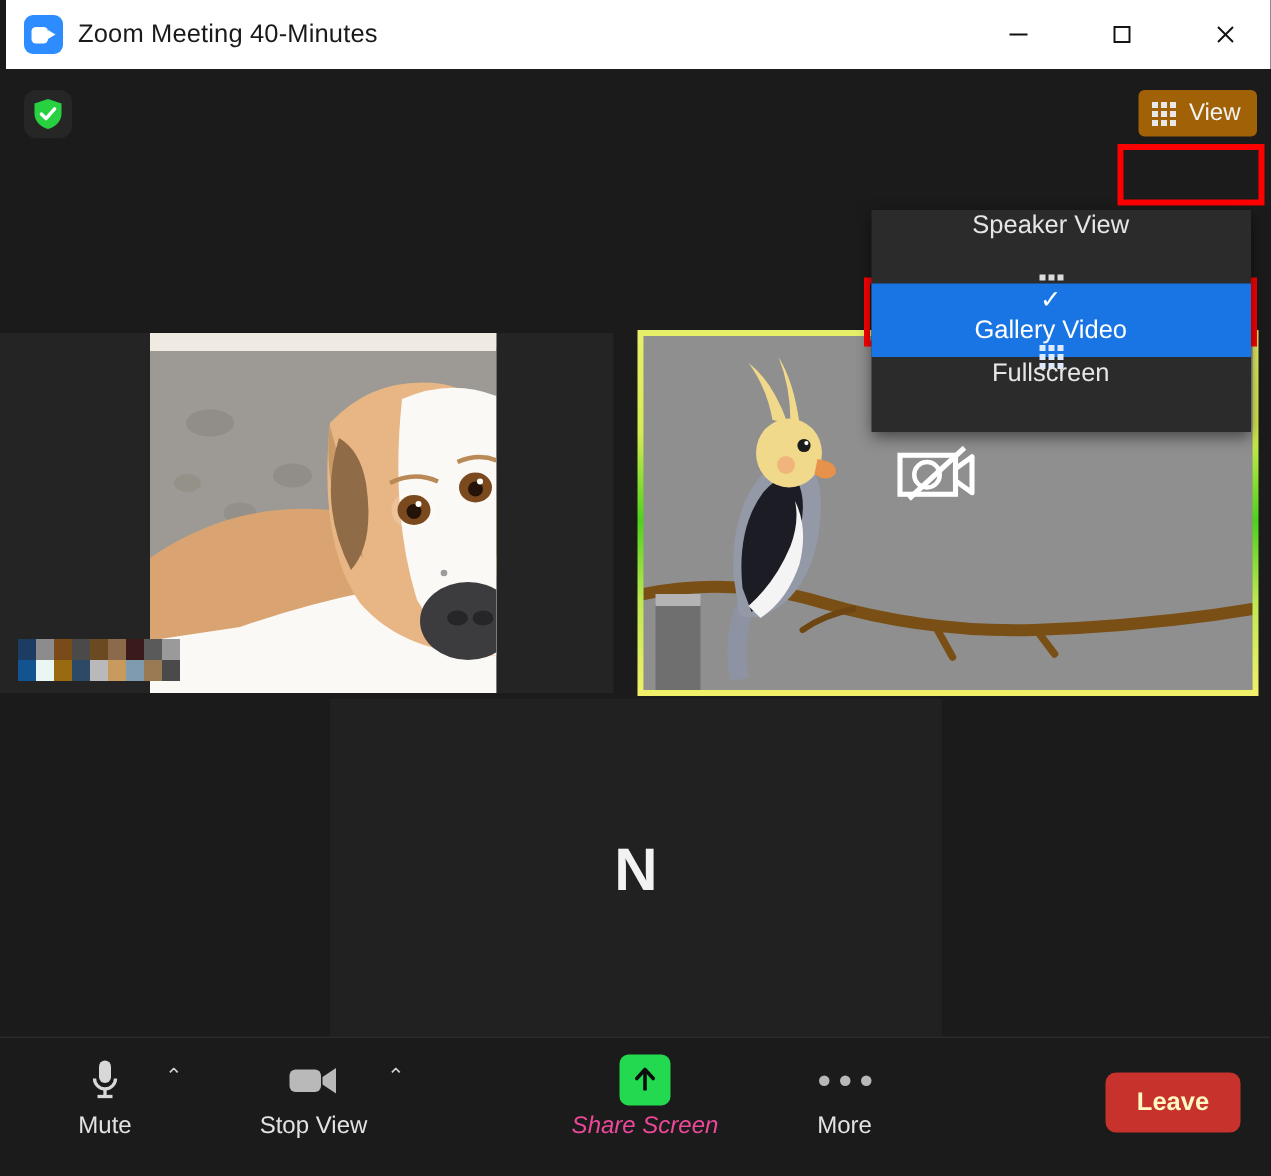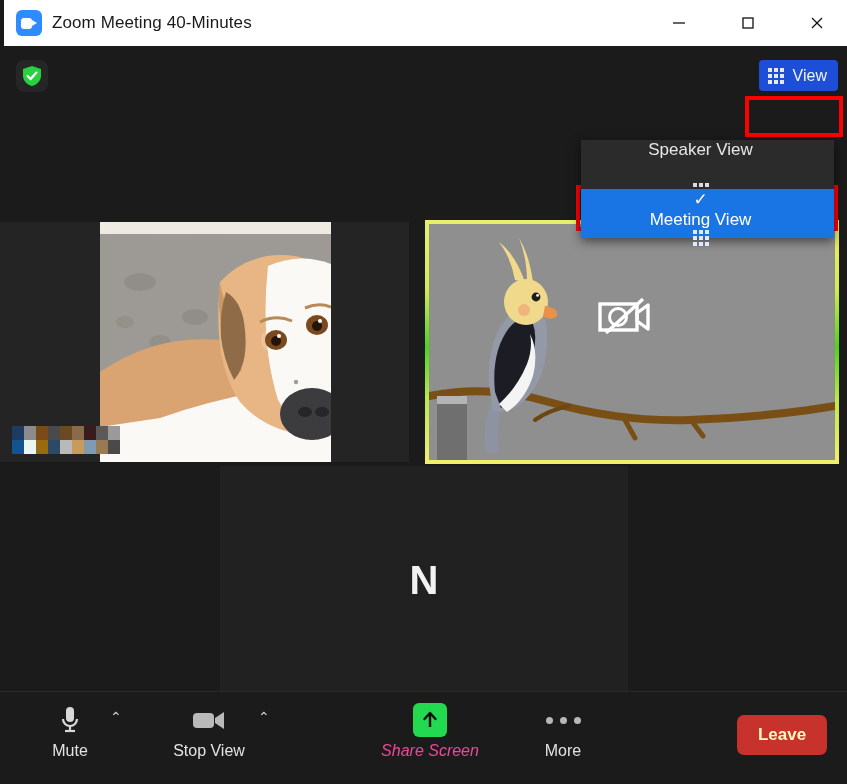--- a/index.html
+++ b/index.html
@@ -66,21 +66,21 @@
     position: absolute; left: 16px; top: 14px;
     width: 32px; height: 32px; border-radius: 8px;
     background: #262626;
     display: flex; align-items: center; justify-content: center;
   }
 
   
   #view-button {
     position: absolute; right: 9px; top: 14px;
     height: 31px; padding: 0 11px 0 9px;
-    background: #1d4ed8; border-radius: 4px;
+    background: #a16207; border-radius: 4px;
     display: flex; align-items: center; gap: 9px;
     color: #f2f2f2; font-size: 16px;
   }
   .grid9 {
     display: grid; grid-template-columns: repeat(3, 4px);
     grid-template-rows: repeat(3, 4px); gap: 2px;
   }
   .grid9 i { display: block; width: 4px; height: 4px; background: #e8e8e8; }
 
   
@@ -369,34 +369,39 @@
               <i></i>
               <i></i>
               <i></i>
             </span>
           <span class="stage"></span>
         </span>
       </span>
     </div>
     <div class="menu-item selected">
       <span class="check">✓</span>
-      <span class="mlabel">Meeting View</span>
+      <span class="mlabel">Gallery Video</span>
       <span class="mtrail">
         <span class="grid9 light">
             <i></i>
             <i></i>
             <i></i>
             <i></i>
             <i></i>
             <i></i>
             <i></i>
             <i></i>
             <i></i>
           </span>
       </span>
+    </div>
+    <div class="menu-item sep-top">
+      <span class="check"></span>
+      <span class="mlabel">Fullscreen</span>
+      <span class="mtrail"></span>
     </div>
   </div>
 
   <div class="annot" id="annot-view"></div>
   <div class="annot" id="annot-gallery"></div>
 
   <div id="toolbar">
 
     <div class="tb-btn" id="btn-mute">
       <span class="tb-ico">

